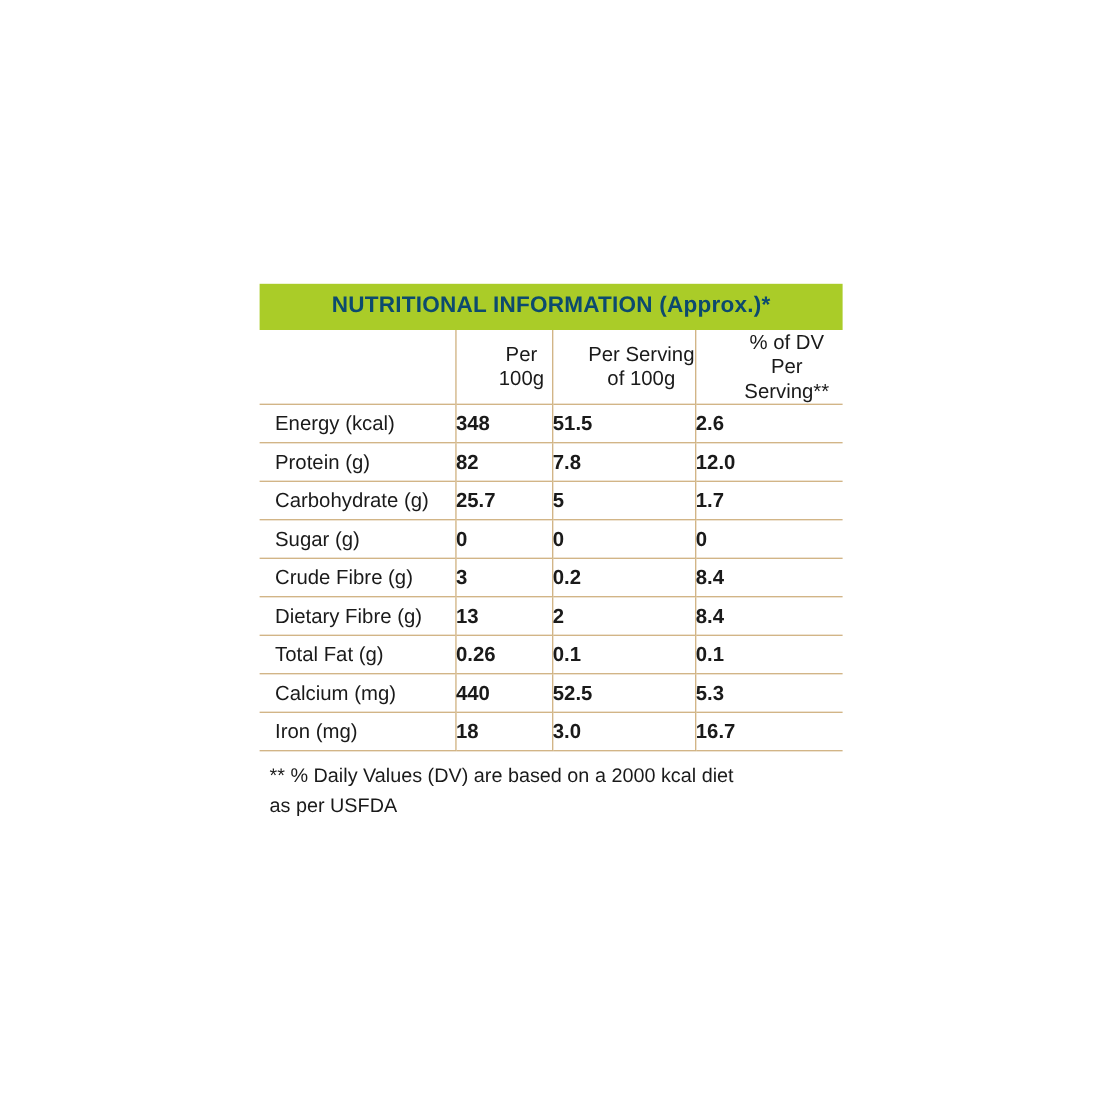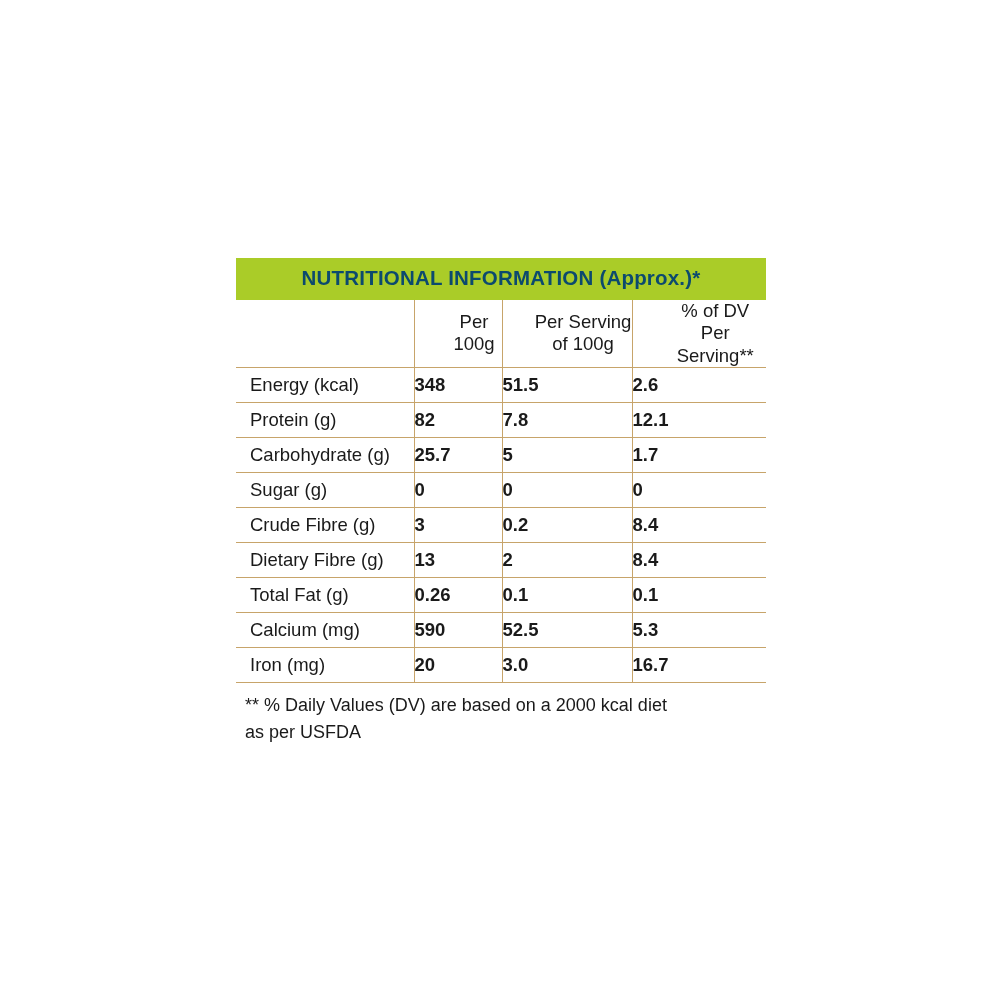--- a/index.html
+++ b/index.html
@@ -120,21 +120,21 @@
         <tr class="datarow">
           <td class="name">Energy (kcal)</td>
           <td class="val">348</td>
           <td class="val">51.5</td>
           <td class="val">2.6</td>
         </tr>
         <tr class="datarow">
           <td class="name">Protein (g)</td>
           <td class="val">82</td>
           <td class="val">7.8</td>
-          <td class="val">12.1</td>
+          <td class="val">12.0</td>
         </tr>
         <tr class="datarow">
           <td class="name">Carbohydrate (g)</td>
           <td class="val">25.7</td>
           <td class="val">5</td>
           <td class="val">1.7</td>
         </tr>
         <tr class="datarow">
           <td class="name">Sugar (g)</td>
           <td class="val">0</td>
@@ -154,27 +154,27 @@
           <td class="val">8.4</td>
         </tr>
         <tr class="datarow">
           <td class="name">Total Fat (g)</td>
           <td class="val">0.26</td>
           <td class="val">0.1</td>
           <td class="val">0.1</td>
         </tr>
         <tr class="datarow">
           <td class="name">Calcium (mg)</td>
-          <td class="val">590</td>
+          <td class="val">440</td>
           <td class="val">52.5</td>
           <td class="val">5.3</td>
         </tr>
         <tr class="datarow lastrow">
           <td class="name">Iron (mg)</td>
-          <td class="val">20</td>
+          <td class="val">18</td>
           <td class="val">3.0</td>
           <td class="val">16.7</td>
         </tr>
       </tbody>
     </table>
 
     <div class="footnote">
       <div>** % Daily Values (DV) are based on a 2000 kcal diet</div>
       <div>as per USFDA</div>
     </div>

